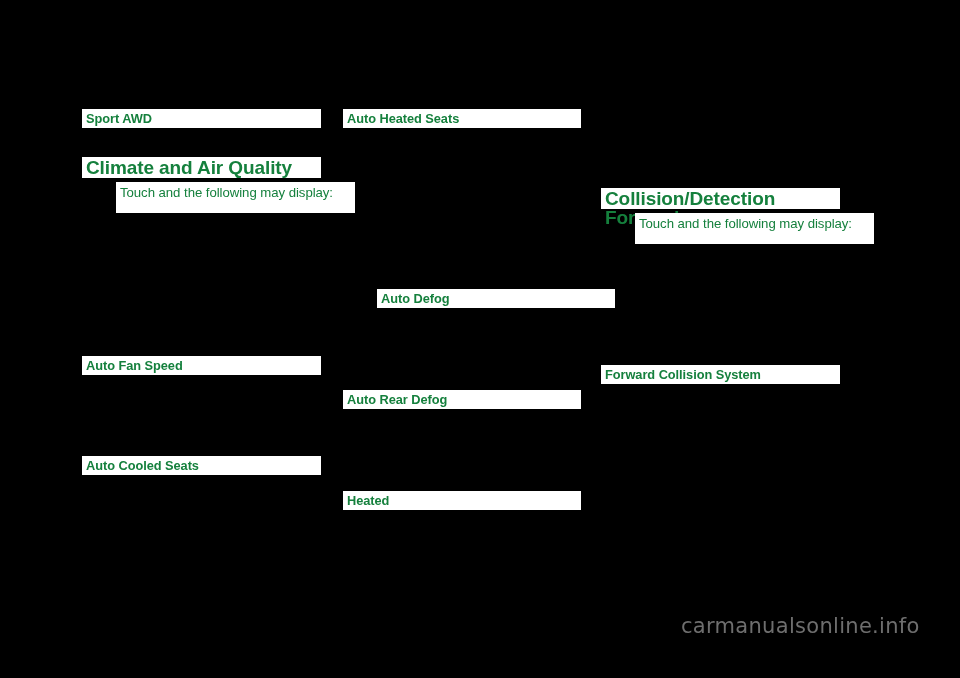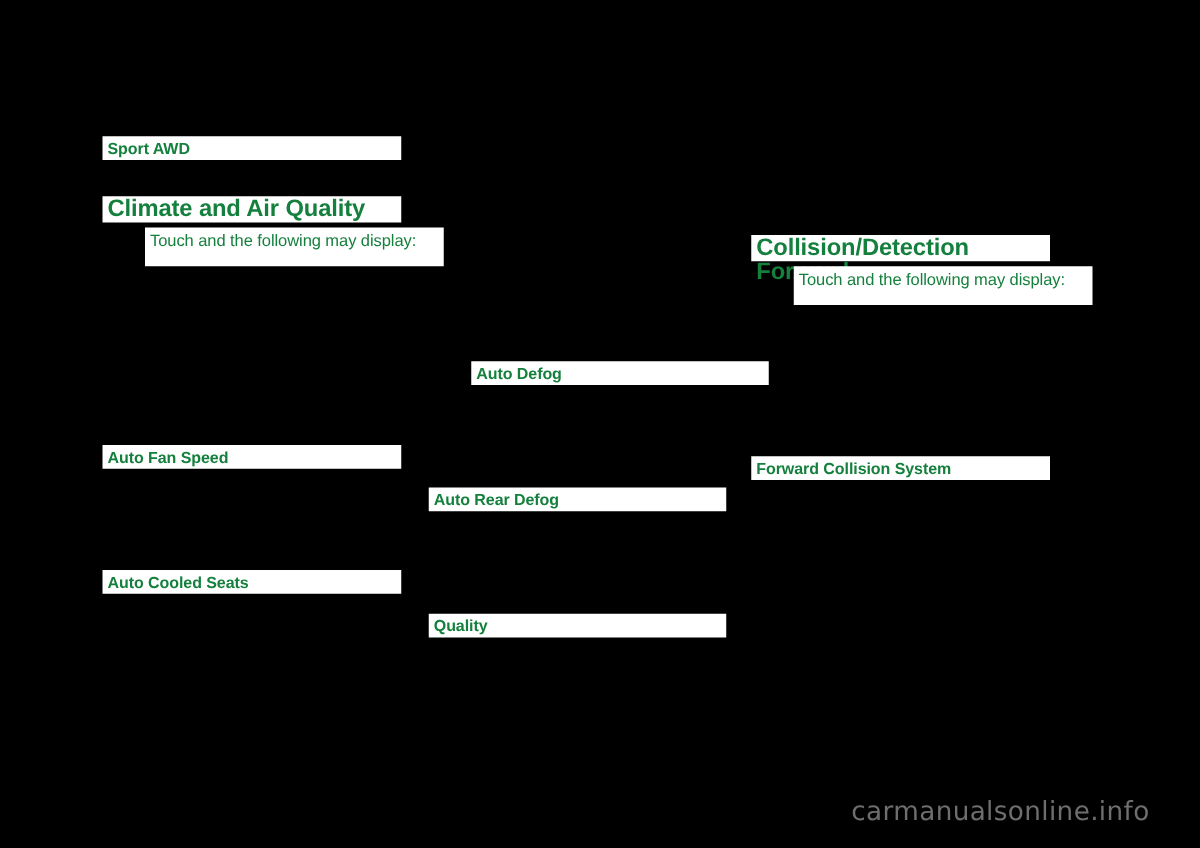--- a/index.html
+++ b/index.html
@@ -76,28 +76,29 @@
   <div class="block sub-head" style="left:82px; top:109px; width:239px; height:19px;">Sport AWD</div>
 
   <div class="block section-head" style="left:82px; top:157px; width:239px; height:21px;">Climate and Air Quality</div>
 
   <div class="block body-text" style="left:82px; top:182px; width:239px; height:31px;">Touch and the following may display:</div>
 
   <div class="block sub-head" style="left:82px; top:356px; width:239px; height:19px;">Auto Fan Speed</div>
 
   <div class="block sub-head" style="left:82px; top:456px; width:239px; height:19px;">Auto Cooled Seats</div>
 
+  <div class="block sub-head" style="left:343px; top:109px; width:238px; height:19px;">Auto Heated Seats</div>
 
   <div class="block sub-head" style="left:343px; top:289px; width:238px; height:19px;margin-left:34px;">Auto Defog</div>
 
   <div class="block sub-head" style="left:343px; top:390px; width:238px; height:19px;">Auto Rear Defog</div>
 
-  <div class="block sub-head" style="left:343px; top:491px; width:238px; height:19px;">Quality</div>
+  <div class="block sub-head" style="left:343px; top:491px; width:238px; height:19px;">Heated</div>
 
   <div class="block section-head" style="left:601px; top:188px; width:239px; height:21px;">Collision/Detection Forward</div>
 
   <div class="block body-text" style="left:601px; top:213px; width:239px; height:31px;">Touch and the following may display:</div>
 
   <div class="block sub-head" style="left:601px; top:365px; width:239px; height:19px;">Forward Collision System</div>
 
-  <div class="watermark" style="left:681px; top:637px;">carmanualsonline.info</div>
+  <div class="watermark" style="left:681px; top:614px;">carmanualsonline.info</div>
 
 </div>
 
 </body></html>

